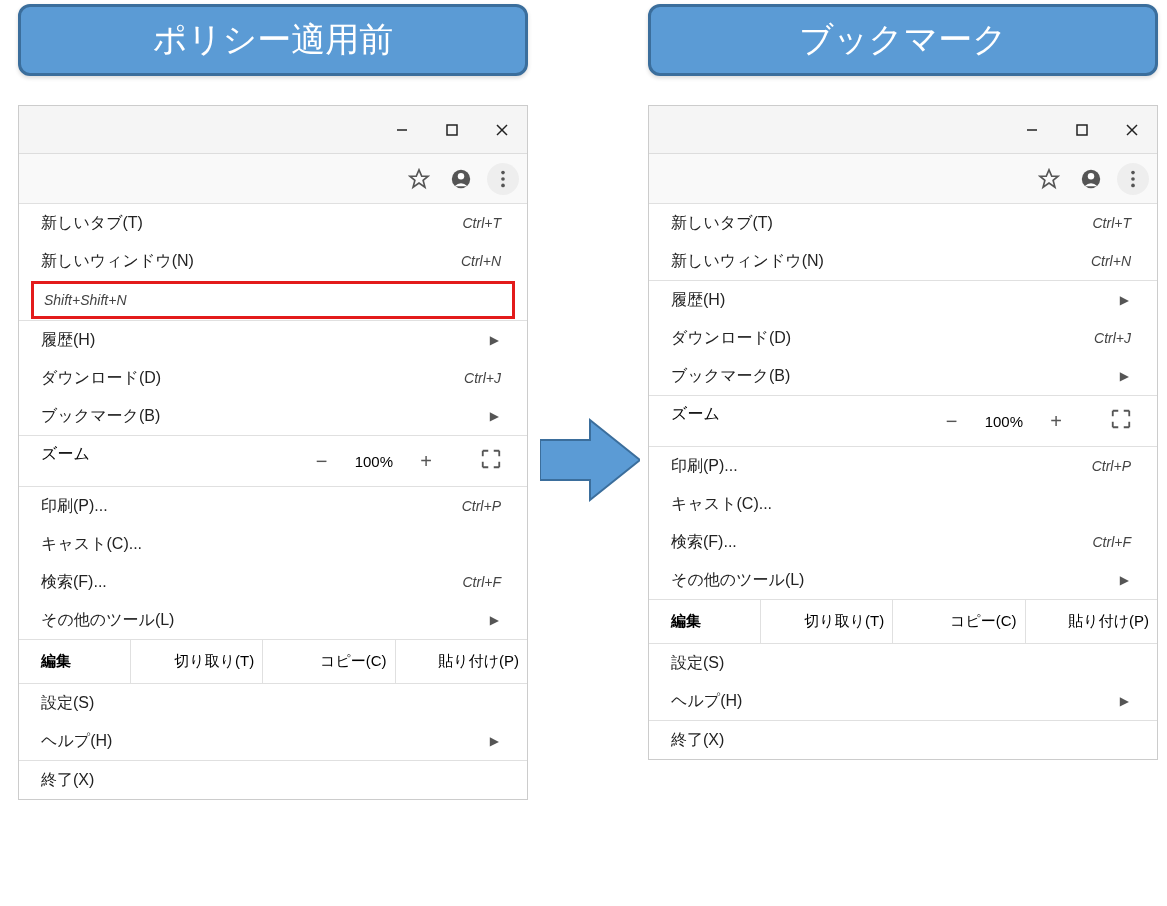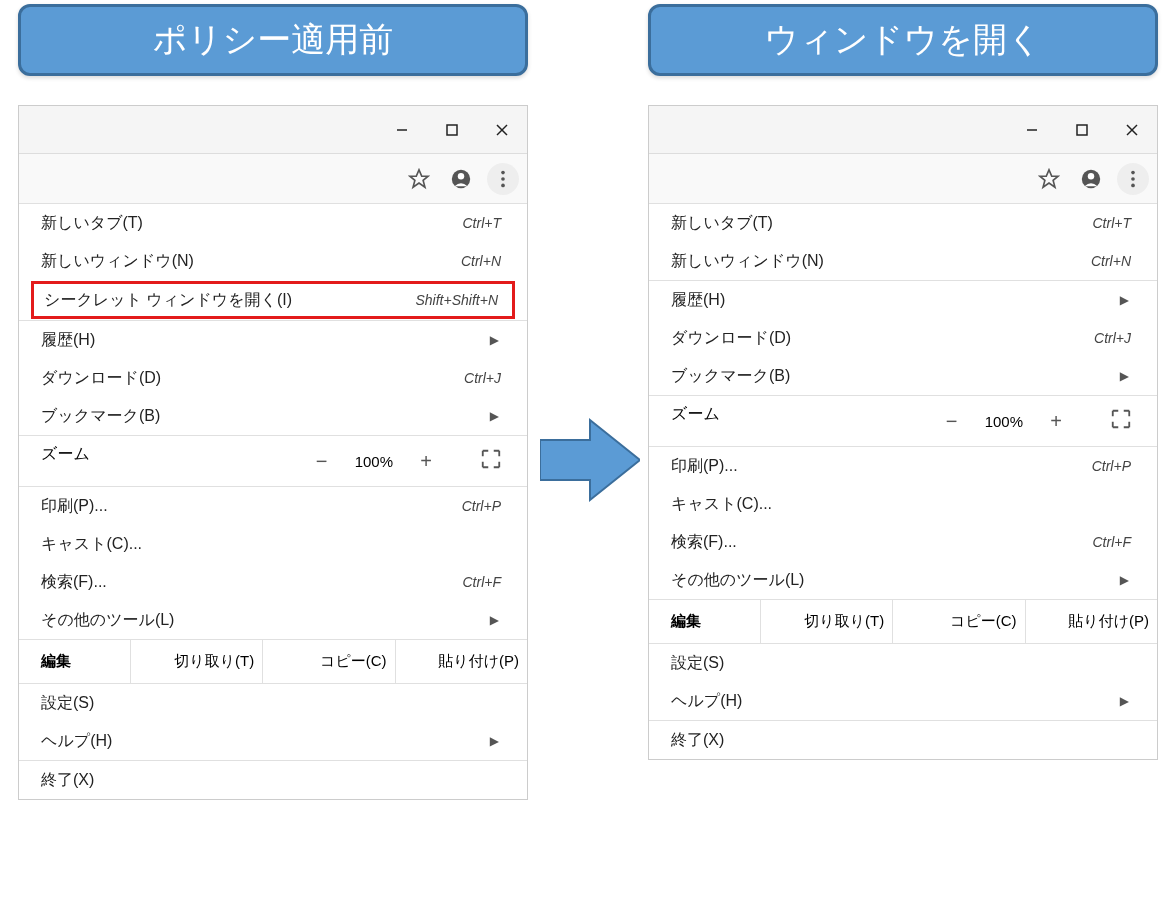--- a/index.html
+++ b/index.html
@@ -164,21 +164,21 @@
 
   svg.star-icon, svg.user-icon, svg.more-icon, svg.fs-icon {
     width: 22px;
     height: 22px;
   }
 </style>
 </head>
 <body>
 
 <div class="title-badge title-left">ポリシー適用前</div>
-<div class="title-badge title-right">ウィンドウを開く</div>
+<div class="title-badge title-right">ブックマーク</div>
 
 <div class="arrow-container">
   <svg viewBox="0 0 100 100">
     <polygon points="0,30 50,30 50,10 100,50 50,90 50,70 0,70" fill="#5B9BD5" stroke="#3b6e9c" stroke-width="2"></polygon>
   </svg>
 </div>
 
 <div class="panel panel-left">
   <div class="window-controls">
     <div class="win-btn">
@@ -224,21 +224,20 @@
   <div class="menu">
     <div class="menu-item">
       <span class="menu-label">新しいタブ(T)</span>
       <span class="menu-shortcut">Ctrl+T</span>
     </div>
     <div class="menu-item">
       <span class="menu-label">新しいウィンドウ(N)</span>
       <span class="menu-shortcut">Ctrl+N</span>
     </div>
     <div class="menu-item highlighted">
-      <span class="menu-label">シークレット ウィンドウを開く(I)</span>
       <span class="menu-shortcut">Shift+Shift+N</span>
     </div>
     <div class="sep"></div>
     <div class="menu-item">
       <span class="menu-label">履歴(H)</span>
       <span class="submenu-arrow">▶</span>
     </div>
     <div class="menu-item">
       <span class="menu-label">ダウンロード(D)</span>
       <span class="menu-shortcut">Ctrl+J</span>

